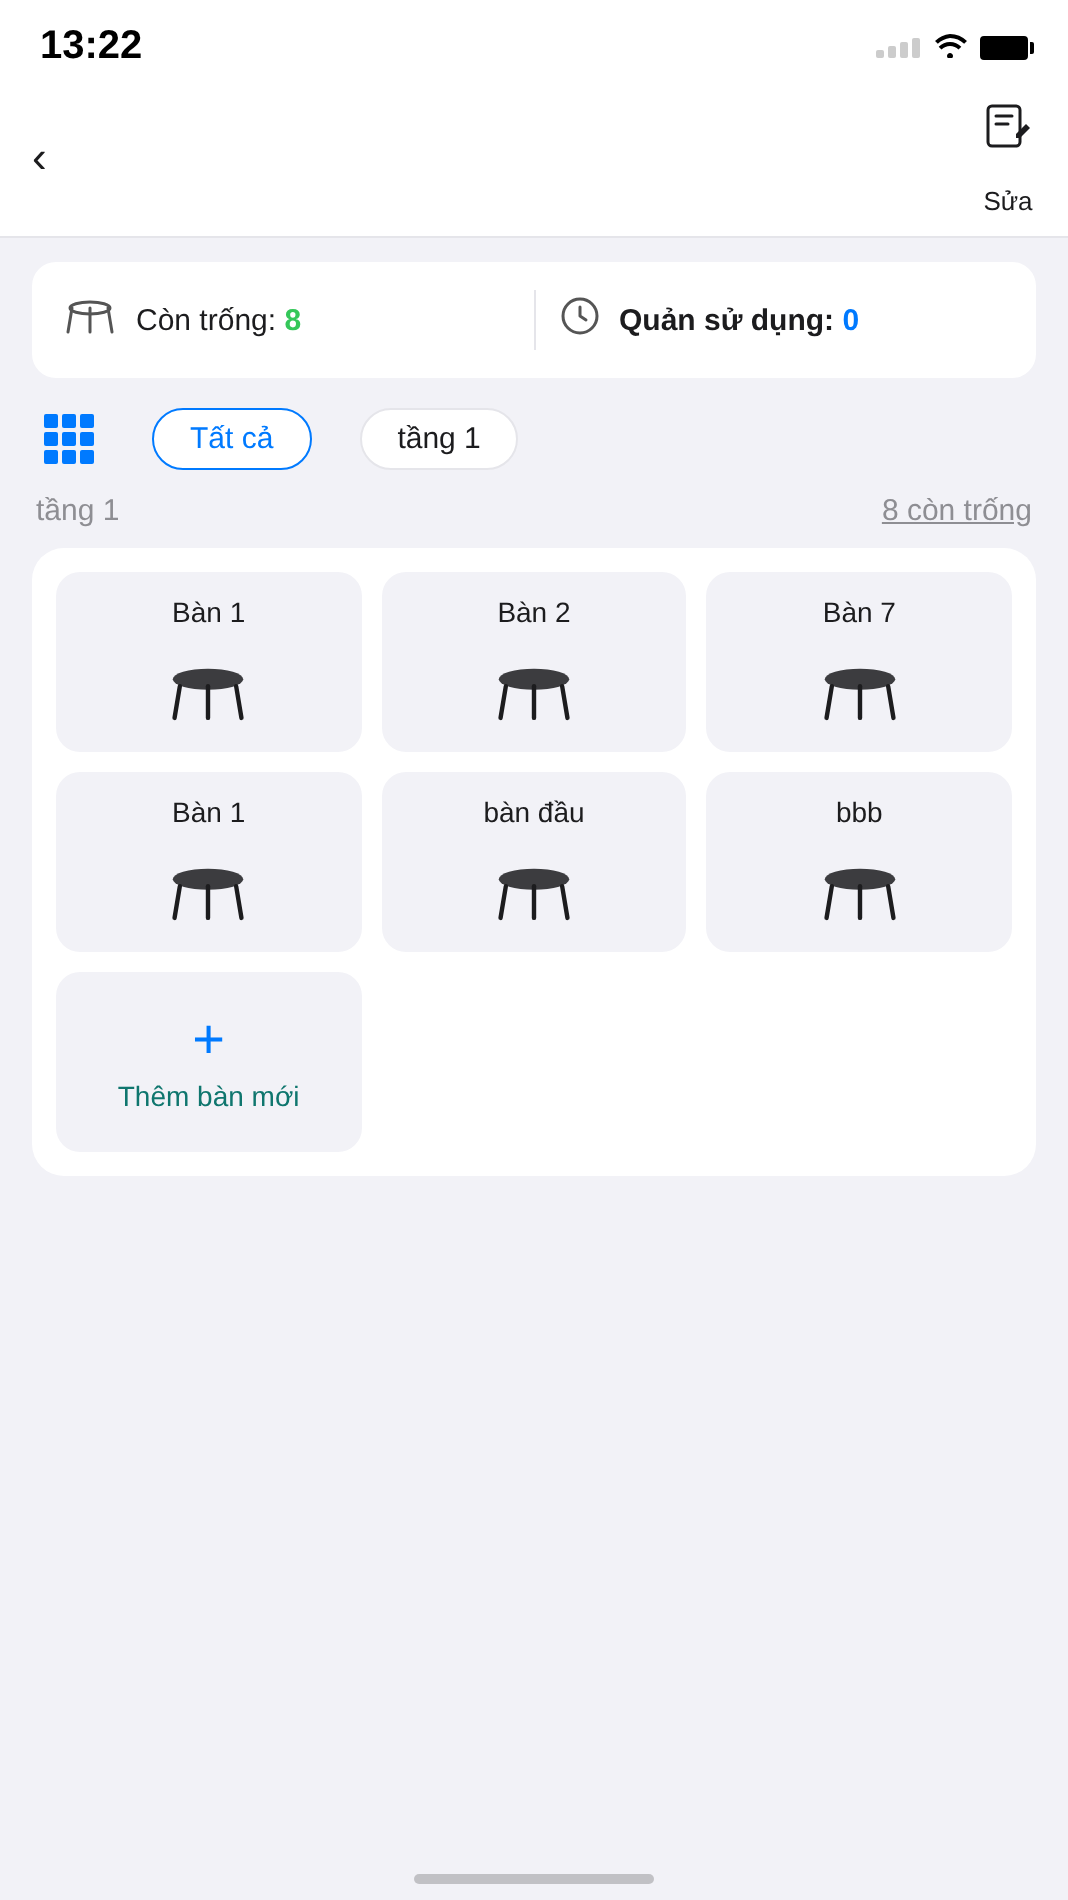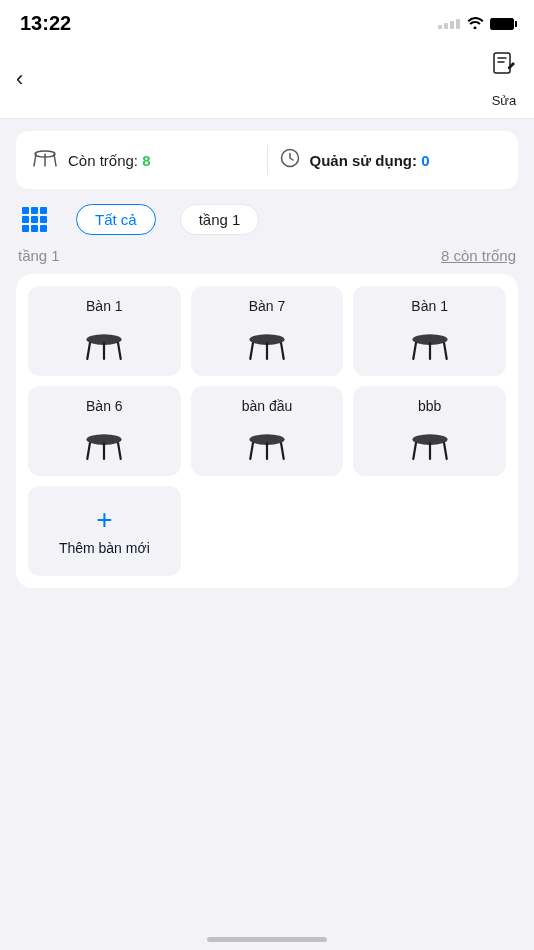--- a/index.html
+++ b/index.html
@@ -255,21 +255,21 @@
       min-height: 90px;
       gap: 6px;
     }
     .add-plus {
       font-size: 28px;
       color: #007aff;
       line-height: 1;
     }
     .add-label {
       font-size: 14px;
-      color: #0f172a;
+      color: #0f766e;
       font-weight: 500;
     }
 
     
     .home-indicator {
       position: fixed;
       bottom: 8px;
       left: 50%;
       transform: translateX(-50%);
       width: 120px;
@@ -375,39 +375,39 @@
     <div class="table-card">
         <div class="table-card-name">Bàn 1</div>
         <svg viewBox="0 0 50 38" width="44" height="36">
       <ellipse cx="25" cy="14" rx="20" ry="6" fill="#1c1c1e" opacity="0.85"></ellipse>
       <line x1="9" y1="18" x2="6" y2="36" stroke="#1c1c1e" stroke-width="2.5" stroke-linecap="round"></line>
       <line x1="41" y1="18" x2="44" y2="36" stroke="#1c1c1e" stroke-width="2.5" stroke-linecap="round"></line>
       <line x1="25" y1="18" x2="25" y2="36" stroke="#1c1c1e" stroke-width="2.5" stroke-linecap="round"></line>
     </svg>
       </div>
       <div class="table-card">
+        <div class="table-card-name">Bàn 2</div>
+        <svg viewBox="0 0 50 38" width="44" height="36">
+      <ellipse cx="25" cy="14" rx="20" ry="6" fill="#1c1c1e" opacity="0.85"></ellipse>
+      <line x1="9" y1="18" x2="6" y2="36" stroke="#1c1c1e" stroke-width="2.5" stroke-linecap="round"></line>
+      <line x1="41" y1="18" x2="44" y2="36" stroke="#1c1c1e" stroke-width="2.5" stroke-linecap="round"></line>
+      <line x1="25" y1="18" x2="25" y2="36" stroke="#1c1c1e" stroke-width="2.5" stroke-linecap="round"></line>
+    </svg>
+      </div>
+      <div class="table-card">
         <div class="table-card-name">Bàn 7</div>
         <svg viewBox="0 0 50 38" width="44" height="36">
       <ellipse cx="25" cy="14" rx="20" ry="6" fill="#1c1c1e" opacity="0.85"></ellipse>
       <line x1="9" y1="18" x2="6" y2="36" stroke="#1c1c1e" stroke-width="2.5" stroke-linecap="round"></line>
       <line x1="41" y1="18" x2="44" y2="36" stroke="#1c1c1e" stroke-width="2.5" stroke-linecap="round"></line>
       <line x1="25" y1="18" x2="25" y2="36" stroke="#1c1c1e" stroke-width="2.5" stroke-linecap="round"></line>
     </svg>
       </div>
       <div class="table-card">
         <div class="table-card-name">Bàn 1</div>
-        <svg viewBox="0 0 50 38" width="44" height="36">
-      <ellipse cx="25" cy="14" rx="20" ry="6" fill="#1c1c1e" opacity="0.85"></ellipse>
-      <line x1="9" y1="18" x2="6" y2="36" stroke="#1c1c1e" stroke-width="2.5" stroke-linecap="round"></line>
-      <line x1="41" y1="18" x2="44" y2="36" stroke="#1c1c1e" stroke-width="2.5" stroke-linecap="round"></line>
-      <line x1="25" y1="18" x2="25" y2="36" stroke="#1c1c1e" stroke-width="2.5" stroke-linecap="round"></line>
-    </svg>
-      </div>
-      <div class="table-card">
-        <div class="table-card-name">Bàn 6</div>
         <svg viewBox="0 0 50 38" width="44" height="36">
       <ellipse cx="25" cy="14" rx="20" ry="6" fill="#1c1c1e" opacity="0.85"></ellipse>
       <line x1="9" y1="18" x2="6" y2="36" stroke="#1c1c1e" stroke-width="2.5" stroke-linecap="round"></line>
       <line x1="41" y1="18" x2="44" y2="36" stroke="#1c1c1e" stroke-width="2.5" stroke-linecap="round"></line>
       <line x1="25" y1="18" x2="25" y2="36" stroke="#1c1c1e" stroke-width="2.5" stroke-linecap="round"></line>
     </svg>
       </div>
       <div class="table-card">
         <div class="table-card-name">bàn đầu</div>
         <svg viewBox="0 0 50 38" width="44" height="36">

